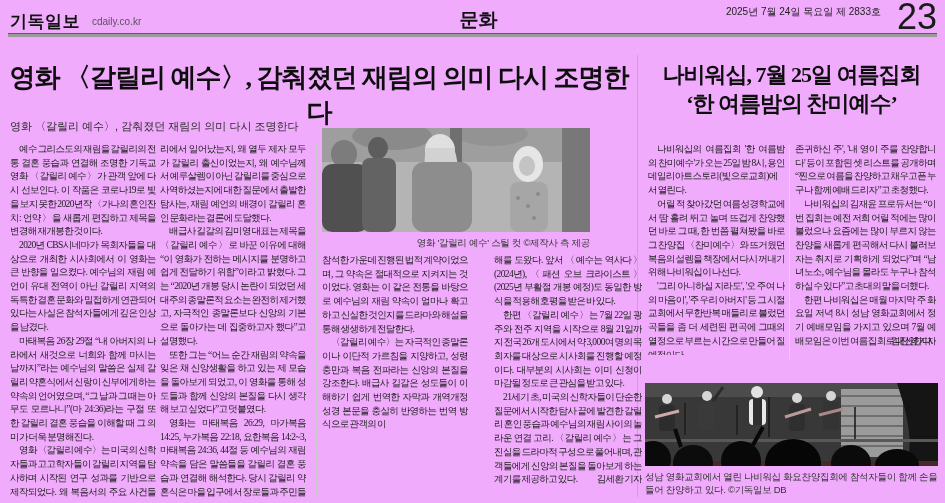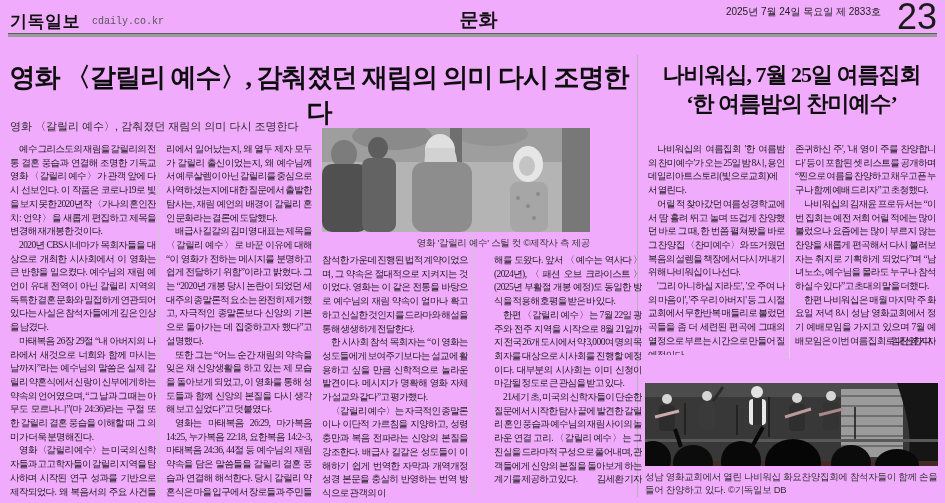--- a/index.html
+++ b/index.html
@@ -1,21 +1,21 @@
 <!DOCTYPE html>
 <html><head>
 <meta charset="utf-8">
 <style>
   html,body{margin:0;padding:0;background:#fff;}
   .page{position:relative;width:945px;height:503px;background:#f0abfc;overflow:hidden;
         font-family:"Liberation Serif","DejaVu Serif",serif;color:#1c1c1c;}
   
   .masthead-logo{position:absolute;left:10px;top:10px;font-family:"Liberation Sans","DejaVu Sans",sans-serif;
         font-weight:800;font-size:17px;letter-spacing:.5px;color:#111;}
-  .masthead-site{position:absolute;left:92px;top:16px;font-family:Liberation Mono, monospace;
+  .masthead-site{position:absolute;left:92px;top:16px;font-family:Liberation Sans, sans-serif;
         font-size:10px;color:#555;}
   .section-title{position:absolute;left:0;right:0;top:7px;text-align:center;
         font-family:"Liberation Sans",sans-serif;font-weight:700;font-size:19px;color:#111;padding-left:12px;}
   .date-edition{position:absolute;right:64px;top:5px;font-family:"Liberation Sans",sans-serif;
         font-size:10px;color:#222;}
   .page-number{position:absolute;right:8px;top:-4px;font-family:"Liberation Sans",sans-serif;
         font-weight:500;font-size:36px;color:#1a1a1a;}
   .header-rule{position:absolute;left:8px;right:8px;top:33px;height:3px;background:#9a9a9a;border-top:1px solid #5f5f5f;}
   
   .headline-left{position:absolute;left:8px;top:60px;width:622px;text-align:center;
@@ -23,21 +23,21 @@
   .headline-right{position:absolute;left:645px;top:60px;width:293px;text-align:center;
         font-weight:700;font-size:22px;line-height:29px;letter-spacing:-1px;color:#0e0e0e;}
   .deck{position:absolute;left:10px;top:119px;width:610px;font-size:11px;color:#2b2b2b;
         font-family:"Liberation Sans",sans-serif;}
   
   .col{position:absolute;overflow:hidden;text-align:justify;
        font-size:9.5px;line-height:13.7px;letter-spacing:-0.6px;word-spacing:-1px;color:#1b1b1b;}
   .col p{margin:0;text-indent:9px;}
   .col p.cont{text-indent:0;}
   .col-1{left:10px;top:143px;width:146px;height:356px;}
-  .col-2{left:166px;top:143px;width:146px;height:356px;}
+  .col-2{left:160px;top:143px;width:146px;height:356px;}
   .col-3{left:322px;top:254px;width:146px;height:245px;}
   .col-4{left:494px;top:254px;width:148px;height:245px;}
   .col-5{left:648px;top:143px;width:137px;height:212px;}
   .col-6{left:795px;top:143px;width:141px;height:228px;}
   .byline{text-align:right;margin-top:-13.7px;font-size:9.5px;}
   
   .vrule{position:absolute;width:1px;background:#c9c9c9;}
   .vr-1{left:159px;top:143px;height:354px;}
   .vr-2{left:316px;top:143px;height:354px;}
   .vr-3{left:473px;top:143px;height:354px;}
@@ -111,21 +111,20 @@
       <circle cx="196" cy="70" r="2" fill="#8a8a8a"></circle>
         <circle cx="206" cy="78" r="2" fill="#8a8a8a"></circle>
       <circle cx="216" cy="66" r="2" fill="#8a8a8a"></circle>
         <circle cx="212" cy="90" r="2" fill="#8a8a8a"></circle>
     </svg>
   </div>
   <div class="caption cap-movie">영화 '갈릴리 예수' 스틸 컷 ©제작사 측 제공</div>
 
   <div class="col col-3">
     <p class="cont">참석한 가운데 진행된 법적 계약이었으며, 그 약속은 절대적으로 지켜지는 것이었다. 영화는 이 같은 전통을 바탕으로 예수님의 재림 약속이 얼마나 확고하고 신실한 것인지를 드라마와 해설을 통해 생생하게 전달한다.</p>
-    <p>한 시사회 참석 목회자는 “이 영화는 성도들에게 보여주기보다는 설교에 활용하고 싶을 만큼 신학적으로 놀라운 발견이다. 메시지가 명확해 영화 자체가 설교와 같다”고 평가했다.</p>
     <p>〈갈릴리 예수〉는 자극적인 종말론이나 이단적 가르침을 지양하고, 성령 충만과 복음 전파라는 신앙의 본질을 강조한다. 배급사 길갈은 성도들이 이해하기 쉽게 번역한 자막과 개역개정 성경 본문을 충실히 반영하는 번역 방식으로 관객의 이</p>
   </div>
   <div class="col col-4">
     <p class="cont">해를 도왔다. 앞서 〈예수는 역사다〉(2024년), 〈패션 오브 크라이스트〉(2025년 부활절 개봉 예정)도 동일한 방식을 적용해 호평을 받은 바 있다.</p>
     <p>한편 〈갈릴리 예수〉는 7월 22일 광주와 전주 지역을 시작으로 8월 21일까지 전국 26개 도시에서 약 3,000여 명의 목회자를 대상으로 시사회를 진행할 예정이다. 대부분의 시사회는 이미 신청이 마감될 정도로 큰 관심을 받고 있다.</p>
     <p>21세기 초, 미국의 신학자들이 단순한 질문에서 시작한 탐사 끝에 발견한 갈릴리 혼인 풍습과 예수님의 재림 사이의 놀라운 연결 고리. 〈갈릴리 예수〉는 그 진실을 드라마적 구성으로 풀어내며, 관객들에게 신앙의 본질을 돌아보게 하는 계기를 제공하고 있다.</p>
     <div class="byline">김세환 기자</div>
   </div>
 
   <div class="headline-right">

